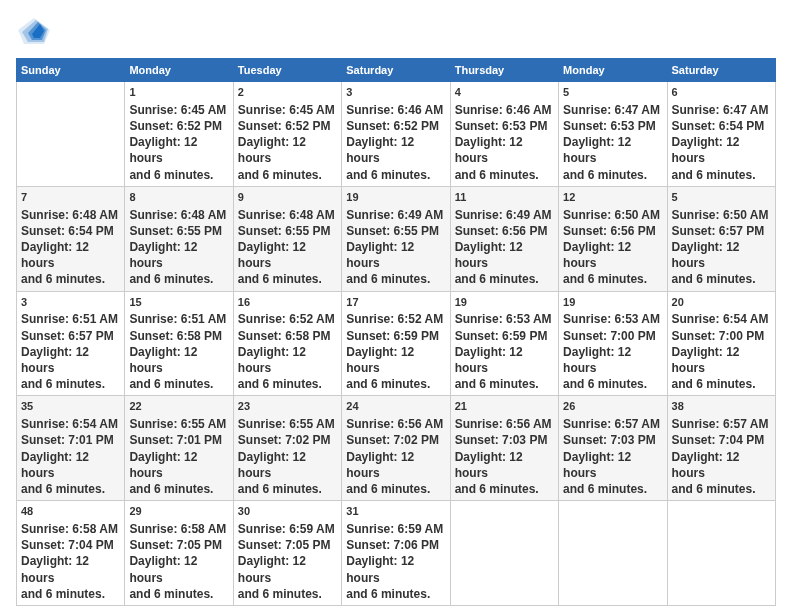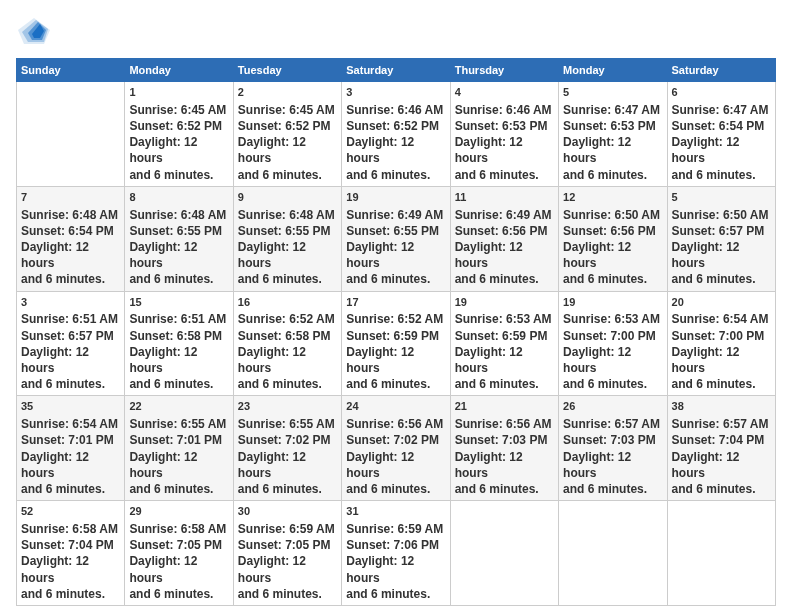--- a/index.html
+++ b/index.html
@@ -314,21 +314,21 @@
           <td>
             <span class="day-num">38</span>
             <div class="info" style="white-space: pre-line;">Sunrise: 6:57 AM
 Sunset: 7:04 PM
 Daylight: 12 hours
 and 6 minutes.</div>
           </td>
         </tr>
         <tr>
           <td>
-            <span class="day-num">52</span>
+            <span class="day-num">48</span>
             <div class="info" style="white-space: pre-line;">Sunrise: 6:58 AM
 Sunset: 7:04 PM
 Daylight: 12 hours
 and 6 minutes.</div>
           </td>
           <td>
             <span class="day-num">29</span>
             <div class="info" style="white-space: pre-line;">Sunrise: 6:58 AM
 Sunset: 7:05 PM
 Daylight: 12 hours

